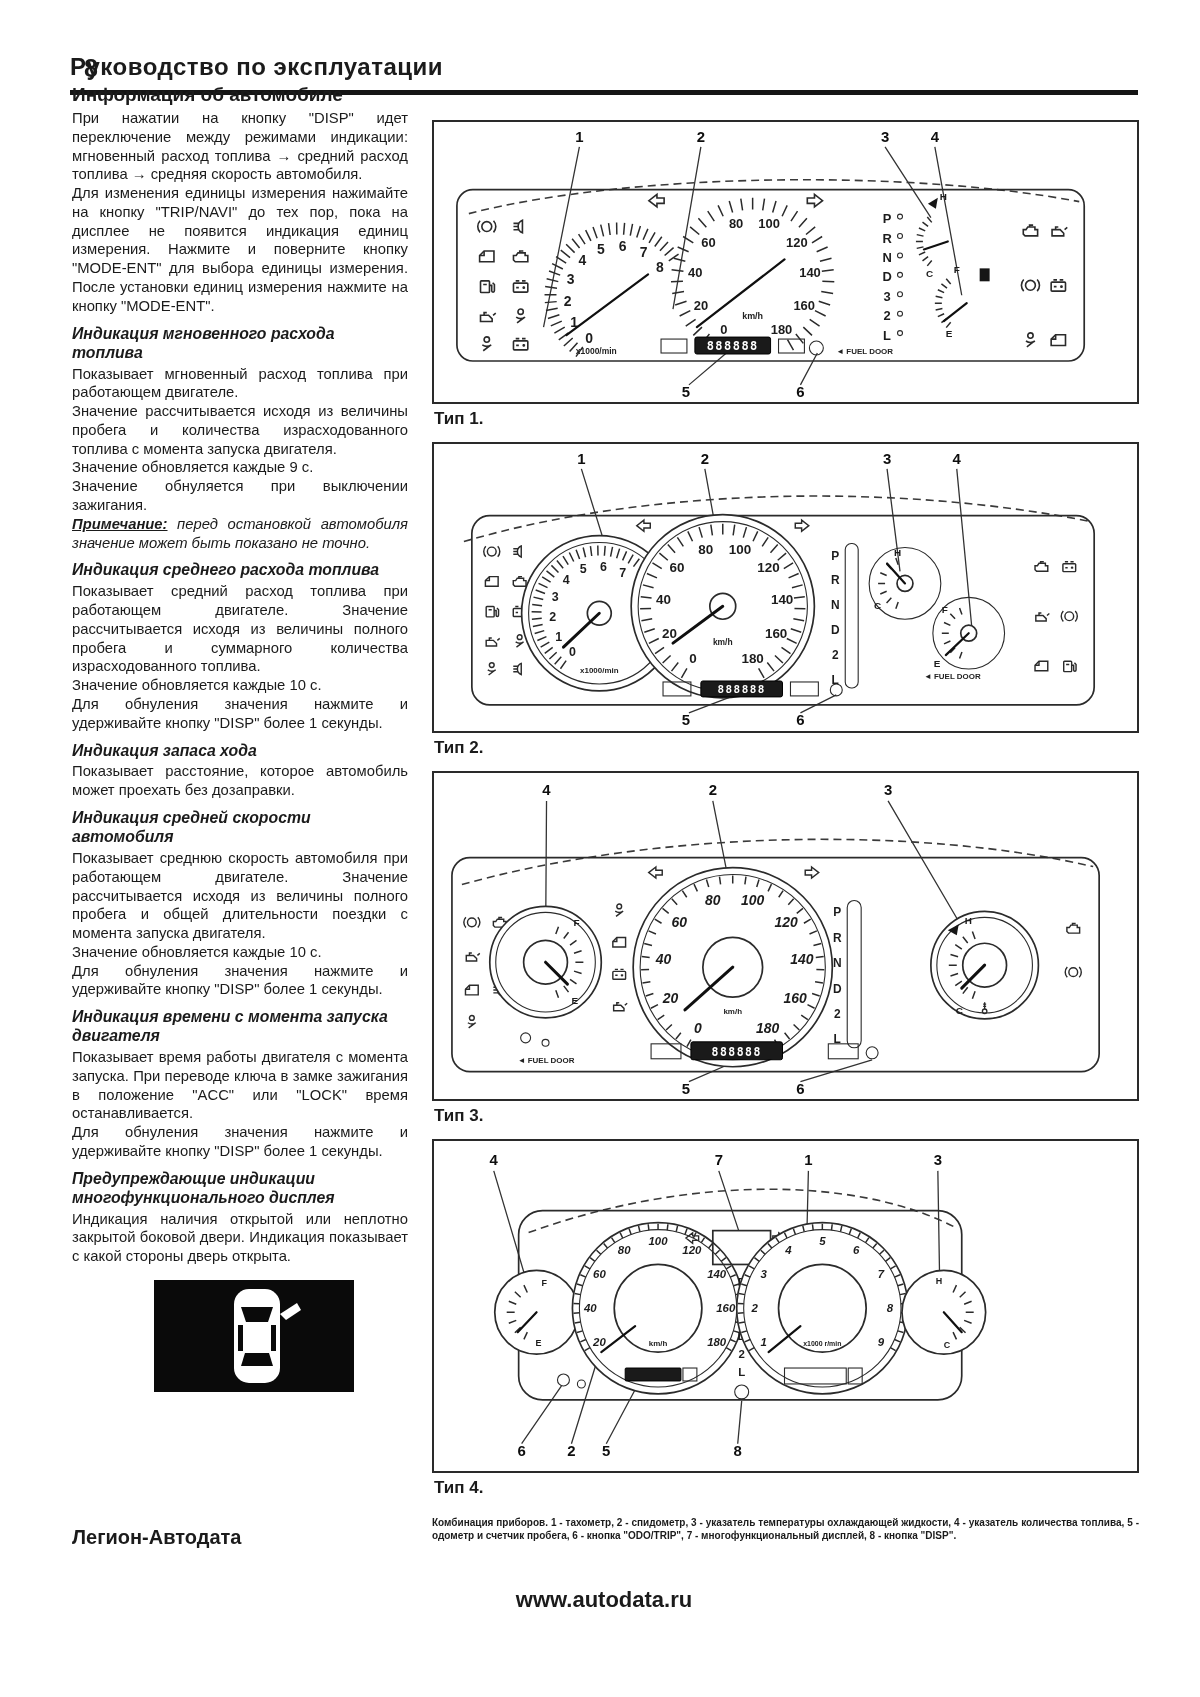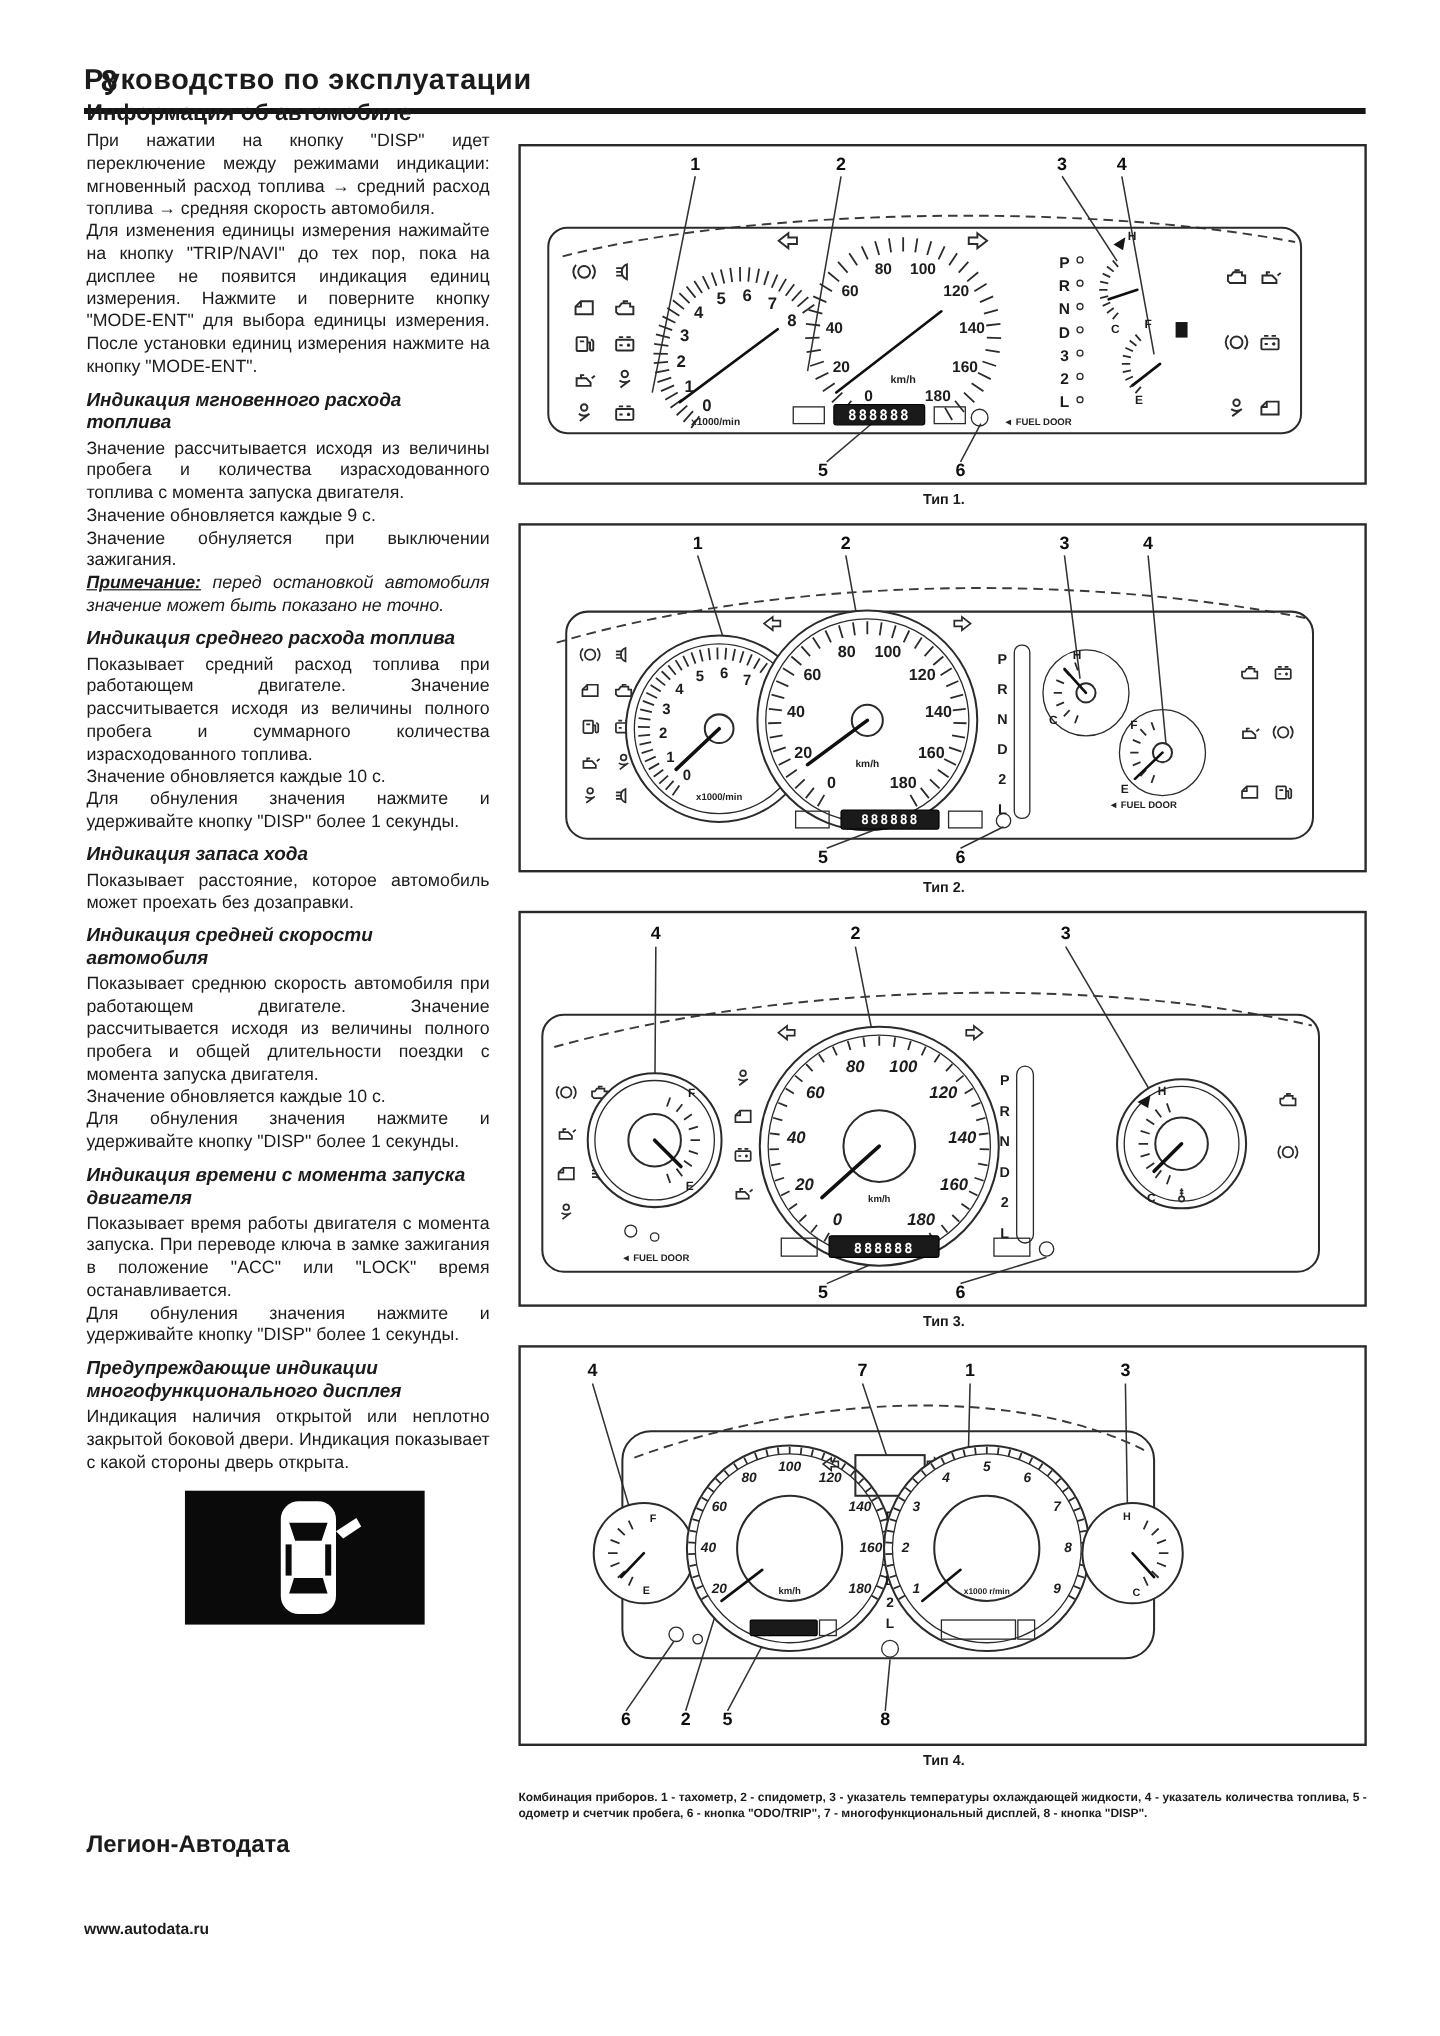--- a/index.html
+++ b/index.html
@@ -13,27 +13,27 @@
   
   .left-col{position:absolute;left:72px;top:84px;width:336px;}
   .article-title{font-size:19px;font-weight:bold;margin:0 0 3px 0;}
   .left-col p{font-size:14.8px;line-height:1.27;text-align:justify;margin:0;}
   .section{margin-top:9px;}
   .section h2{font-size:15.8px;font-weight:bold;font-style:italic;margin:0 0 2px 0;line-height:1.2;}
   .note{font-style:italic;}
   .note .nlabel{font-weight:bold;text-decoration:underline;}
   .car-box{margin:14px 0 0 82px;width:200px;height:112px;display:block;}
   .footer-left{position:absolute;left:72px;top:1526px;font-size:20px;font-weight:bold;}
-  .footer-right{position:absolute;left:70px;top:1587px;width:1068px;text-align:left;
-                font-size:13px;font-weight:bold;margin-top:13px;}
+  .footer-right{position:absolute;left:70px;top:1587px;width:1068px;text-align:center;
+                font-size:22px;font-weight:bold;}
   
   .right-col{position:absolute;left:432px;top:120px;width:707px;}
   .figure{border:2px solid #2a2a2a;background:#fff;}
   .figure svg{display:block;width:100%;height:auto;}
-  .fig-label{font-size:12px;font-weight:bold;margin:5px 0 13px 2px;text-align:center;}
+  .fig-label{font-size:17px;font-weight:bold;margin:5px 0 13px 2px;}
   .fig-caption{font-size:10px;font-weight:bold;text-align:justify;line-height:1.35;margin-top:18px;}
   
   svg text{font-family:"Liberation Sans",sans-serif;}
   .outline{fill:none;stroke:#2b2b2b;stroke-width:1.7;}
   .thin{fill:none;stroke:#2b2b2b;stroke-width:1.1;}
   .whitefill{fill:#ffffff;stroke:#2b2b2b;stroke-width:1.7;}
   .dashed{fill:none;stroke:#3a3a3a;stroke-width:1.6;stroke-dasharray:8 5;}
   .ticks{fill:none;stroke:#2b2b2b;stroke-width:1.5;}
   .glabel{font-weight:bold;fill:#1c1c1c;}
   .it{font-style:italic;}
@@ -122,20 +122,21 @@
   <div class="hdr-title">Руководство по эксплуатации</div>
   <div class="hdr-rule"></div>
 
   <div class="left-col">
     <h1 class="article-title">Информация об автомобиле</h1>
     <p>При нажатии на кнопку "DISP" идет переключение между режимами индикации: мгновенный расход топлива → средний расход топлива → средняя скорость автомобиля.</p>
     <p>Для изменения единицы измерения нажимайте на кнопку "TRIP/NAVI" до тех пор, пока на дисплее не появится индикация единиц измерения. Нажмите и поверните кнопку "MODE-ENT" для выбора единицы измерения. После установки единиц измерения нажмите на кнопку "MODE-ENT".</p>
 
     <div class="section">
       <h2>Индикация мгновенного расхода топлива</h2>
+      <p>Показывает мгновенный расход топлива при работающем двигателе.</p>
       <p>Значение рассчитывается исходя из величины пробега и количества израсходованного топлива с момента запуска двигателя.</p>
       <p>Значение обновляется каждые 9 с.</p>
       <p>Значение обнуляется при выключении зажигания.</p>
       <p class="note"><span class="nlabel">Примечание:</span><span> перед остановкой автомобиля значение может быть показано не точно.</span></p>
     </div>
 
     <div class="section">
       <h2>Индикация среднего расхода топлива</h2>
       <p>Показывает средний расход топлива при работающем двигателе. Значение рассчитывается исходя из величины полного пробега и суммарного количества израсходованного топлива.</p>
       <p>Значение обновляется каждые 10 с.</p>

